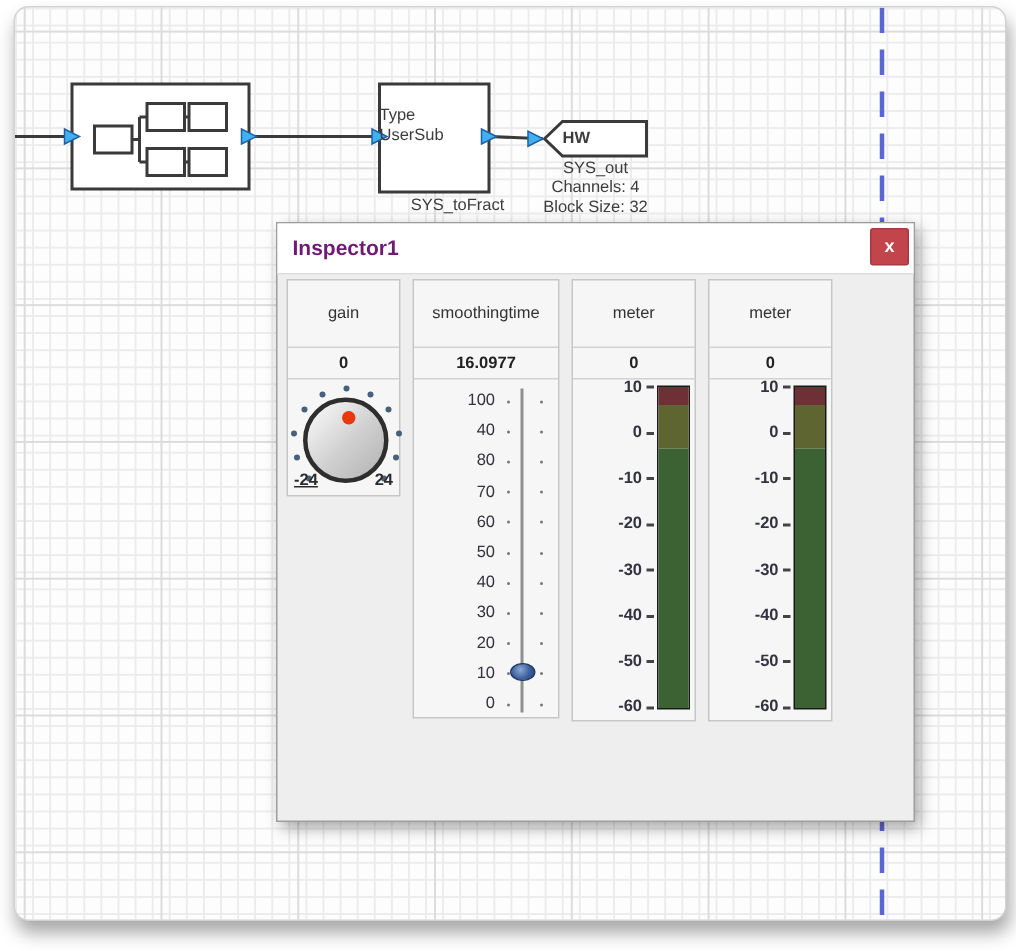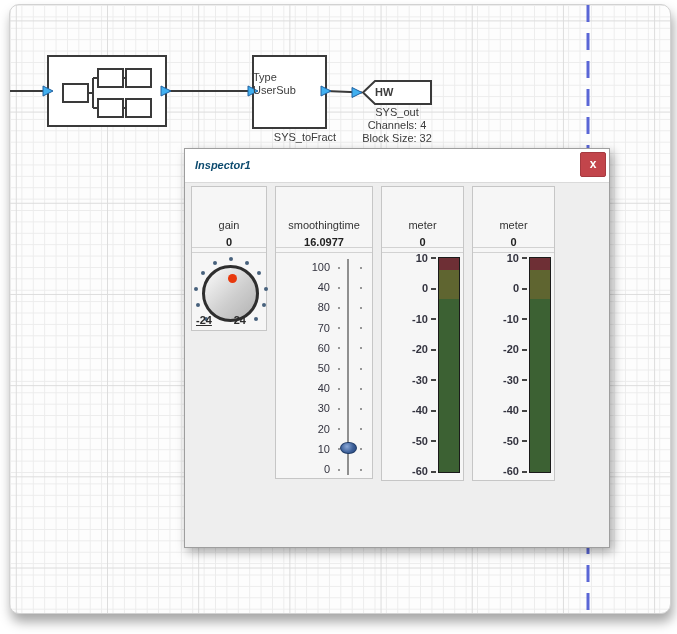--- a/index.html
+++ b/index.html
@@ -16,26 +16,26 @@
     background-size:91.2px 100%,100% 91.2px,11.4px 100%,100% 11.4px;
     background-position:5.8px 0,0 15.4px,0 0,0 0;}
   .diagram-svg{position:absolute;left:0;top:0;}
   .caption{position:absolute;font-size:11px;line-height:13px;color:#3c3c3c;text-align:center;}
   .blocktext{position:absolute;font-size:11px;line-height:13px;color:#3c3c3c;text-align:left;}
   
   .window{position:absolute;left:174px;top:143px;width:424px;height:398px;background:#eeeeee;
     border:1px solid #9e9e9e;box-shadow:3px 4px 10px rgba(0,0,0,.35);}
   .titlebar{position:absolute;left:0;top:0;right:0;height:33px;background:#ffffff;
     border-bottom:1px solid #dadada;}
-  .title{position:absolute;left:10px;top:0;line-height:33px;font-size:11px;font-weight:600;color:#0c4a6e;font-style:italic;}
+  .title{position:absolute;left:10px;top:0;line-height:33px;font-size:14px;font-weight:600;color:#701a75;}
   .closebtn{position:absolute;right:3px;top:3px;width:24px;height:23px;background:#c2454b;
     border:1px solid #a53a40;border-radius:2px;color:#ffffff;font-size:12px;font-weight:bold;
     text-align:center;line-height:22px;cursor:pointer;}
   .panel{position:absolute;background:#f6f6f6;border:1px solid #c6c6c6;box-sizing:border-box;}
-  .cell-header{position:absolute;left:0;right:0;top:16px;height:44px;border-bottom:1px solid #d2d2d2;
+  .cell-header{position:absolute;left:0;right:0;top:0;height:44px;border-bottom:1px solid #d2d2d2;
     display:flex;align-items:center;justify-content:center;font-size:11px;color:#333;}
   .cell-value{position:absolute;left:0;right:0;top:45px;height:20px;border-bottom:1px solid #d2d2d2;
     display:flex;align-items:center;justify-content:center;font-size:11px;font-weight:bold;color:#222;}
   
   .knob{position:absolute;left:10px;top:78px;width:57px;height:57px;border-radius:50%;
     border:3px solid #2e2e2e;box-sizing:border-box;
     background:linear-gradient(135deg,#f0f0f0 15%,#cfcfcf 55%,#b5b5b5 95%);}
   .knob-dot{position:absolute;width:9px;height:9px;border-radius:50%;}
   .knob-tick{position:absolute;width:4px;height:4px;border-radius:50%;background:#47617c;}
   .knob-minmax{position:absolute;top:127px;font-size:11px;font-weight:bold;color:#2c2c2c;}
@@ -129,21 +129,21 @@
           <div class="knob-tick" style="left:52.9px;top:73.8px"></div>
           <div class="knob-tick" style="left:65.3px;top:84.4px"></div>
           <div class="knob-tick" style="left:71.6px;top:99.5px"></div>
           <div class="knob-tick" style="left:70.3px;top:115.8px"></div>
           <div class="knob-tick" style="left:61.7px;top:129.7px"></div>
         </div>
       <div class="knob">
         <div class="knob-dot" style="left:23px;top:6px;background:#e8380d;"></div>
       </div>
       <div class="knob-minmax" style="left:4px;text-decoration:underline;">-24</div>
-      <div class="knob-minmax" style="right:20px;margin-left:44px;">24</div>
+      <div class="knob-minmax" style="right:4px;margin-left:44px;">24</div>
     </div>
 
     <div class="panel" style="left:90px;top:37px;width:98px;height:293px;">
       <div class="cell-header">smoothingtime</div>
       <div class="cell-value">16.0977</div>
       <div class="slider-track"></div>
       <div id="slider-scale">
           <div class="stick-label" style="top:74px">100</div>
           <div class="sdot" style="left:62px;top:79.5px"></div>
           <div class="sdot" style="left:84px;top:79.5px"></div>

